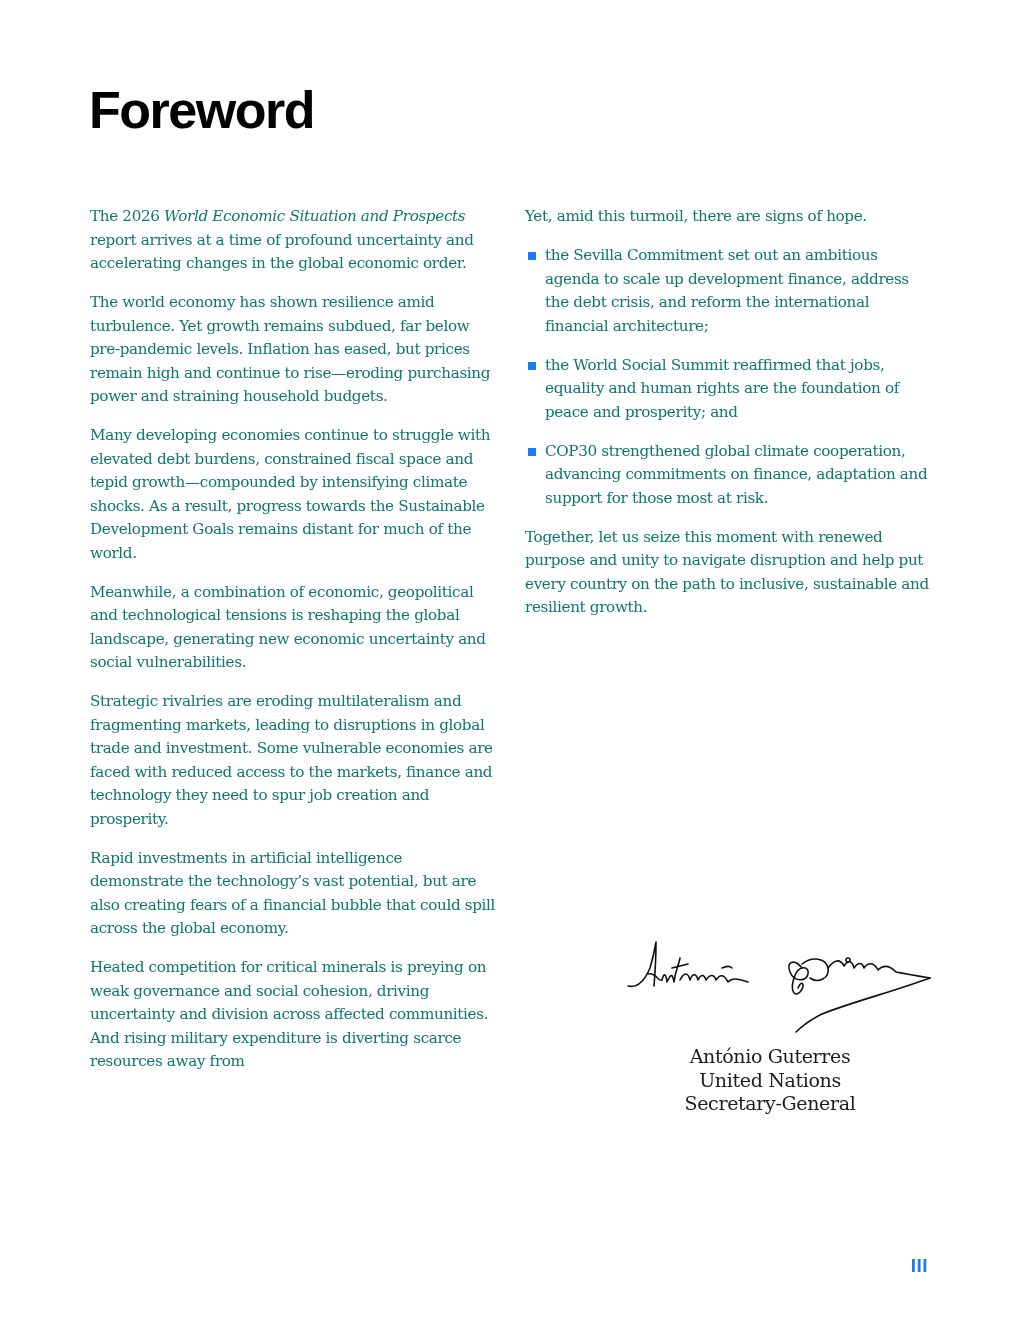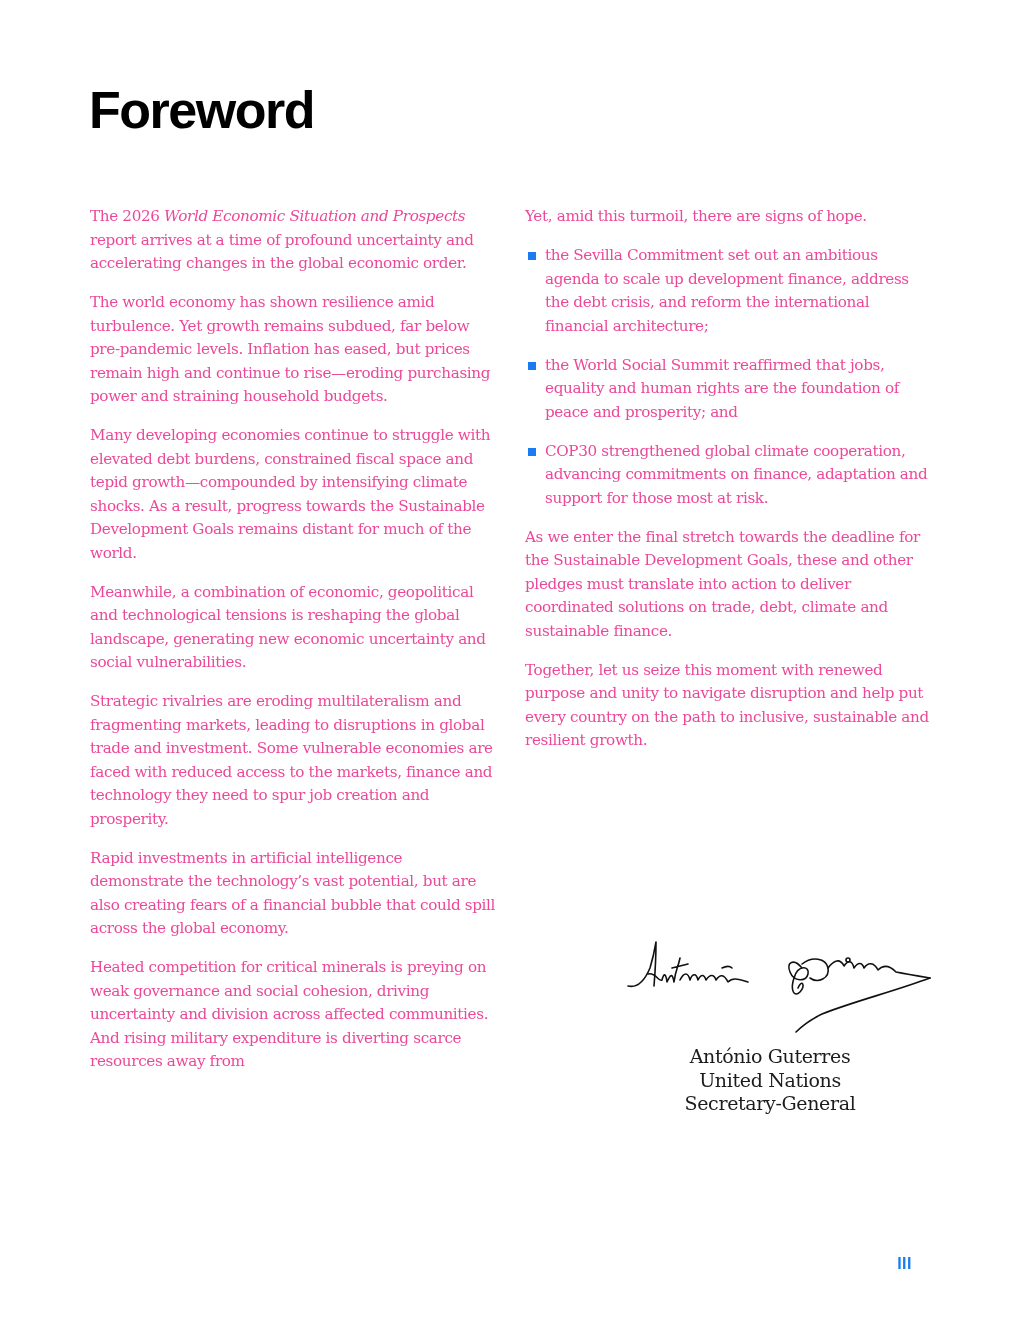--- a/index.html
+++ b/index.html
@@ -5,41 +5,41 @@
   html, body { margin: 0; padding: 0; background: #ffffff; }
   body { width: 1020px; height: 1320px; position: relative; overflow: hidden; color: #1a1a1a; }
   .title {
     position: absolute; left: 89px; top: 78px; margin: 0;
     font-family: Liberation Sans, sans-serif; font-weight: 700;
     font-size: 52px; letter-spacing: -1.5px; color: #000; line-height: 64px;
   }
   .col {
     position: absolute; top: 205px;
     font-family: "DejaVu Serif", serif; font-size: 15.2px; line-height: 23.5px;
-    color: #ec4899; letter-spacing: -0.35px;
+    color: #0f766e; letter-spacing: -0.35px;
   }
   .col.left { left: 90px; width: 410px; }
   .col.right { left: 525px; width: 410px; }
   .col p { margin: 0 0 15.5px 0; }
   .col p .it { font-style: italic; }
   ul.bullets { list-style: none; margin: 0 0 15.5px 0; padding: 0; }
   ul.bullets li { position: relative; padding-left: 20px; margin: 0 0 15.5px 0; }
   ul.bullets li .sq {
     position: absolute; left: 3px; top: 8px; width: 8px; height: 8px; background: #1a7cf0;
   }
   .signature { position: absolute; left: 622px; top: 938px; width: 312px; height: 100px; }
   .sig-block {
     position: absolute; left: 620px; top: 1045px; width: 300px; text-align: center;
     font-family: "DejaVu Serif", serif; font-size: 19px; line-height: 23.5px;
     color: #1c1c1c; letter-spacing: -0.35px;
   }
   .sig-block div { margin: 0; }
   .page-num {
-    position: absolute; right: 108px; top: 1255px;
-    font-family: "Liberation Sans", sans-serif; font-weight: 700; font-size: 16px;
+    position: absolute; right: 92px; top: 1255px;
+    font-family: "Liberation Sans", sans-serif; font-weight: 700; font-size: 19px;
     color: #1a7cf0; letter-spacing: 0.5px;
   }
 </style>
 </head>
 <body>
 
 <h1 class="title">Foreword</h1>
 
 <div class="col left">
   <p><span>The 2026 </span><span class="it">World Economic Situation and Prospects</span><span> report arrives at a time of profound uncertainty and accelerating changes in the global economic order.</span></p>
@@ -51,21 +51,20 @@
   <p>Heated competition for critical minerals is preying on weak governance and social cohesion, driving uncertainty and division across affected communities. And rising military expenditure is diverting scarce resources away from</p>
 </div>
 
 <div class="col right">
   <p>Yet, amid this turmoil, there are signs of hope.</p>
   <ul class="bullets">
     <li><span class="sq"></span><span>the Sevilla Commitment set out an ambitious agenda to scale up development finance, address the debt crisis, and reform the international financial architecture;</span></li>
     <li><span class="sq"></span><span>the World Social Summit reaffirmed that jobs, equality and human rights are the foundation of peace and prosperity; and</span></li>
     <li><span class="sq"></span><span>COP30 strengthened global climate cooperation, advancing commitments on finance, adaptation and support for those most at risk.</span></li>
   </ul>
-  <p>As we enter the final stretch towards the deadline for the Sustainable Development Goals, these and other pledges must translate into action to deliver coordinated solutions on trade, debt, climate and sustainable finance.</p>
   <p>Together, let us seize this moment with renewed purpose and unity to navigate disruption and help put every country on the path to inclusive, sustainable and resilient growth.</p>
 </div>
 
 <svg class="signature" viewBox="0 0 312 100" xmlns="http://www.w3.org/2000/svg">
   <g fill="none" stroke="#111" stroke-width="1.6" stroke-linecap="round" stroke-linejoin="round">
     <path d="M6 48 C 14 50, 22 44, 28 30 C 31 20, 33 10, 34 4 C 34 20, 33 36, 32 48"></path>
     <path d="M26 36 C 34 34, 36 44, 40 42 C 42 34, 44 36, 45 44 C 47 40, 50 32, 52 44 C 54 30, 56 30, 58 20 M50 30 L 66 26"></path>
     <path d="M58 42 C 62 34, 66 34, 68 42 C 70 36, 74 34, 76 42 C 79 36, 82 36, 84 42 C 88 36, 92 36, 94 42 C 98 36, 102 36, 106 44 C 110 40, 114 40, 126 44"></path>
     <path d="M100 30 C 104 28, 108 28, 110 30"></path>
     <path d="M180 30 C 172 20, 164 24, 168 34 C 172 44, 184 44, 186 36 C 188 28, 176 26, 172 40 C 168 52, 172 60, 178 54 C 184 48, 180 40, 176 50"></path>

